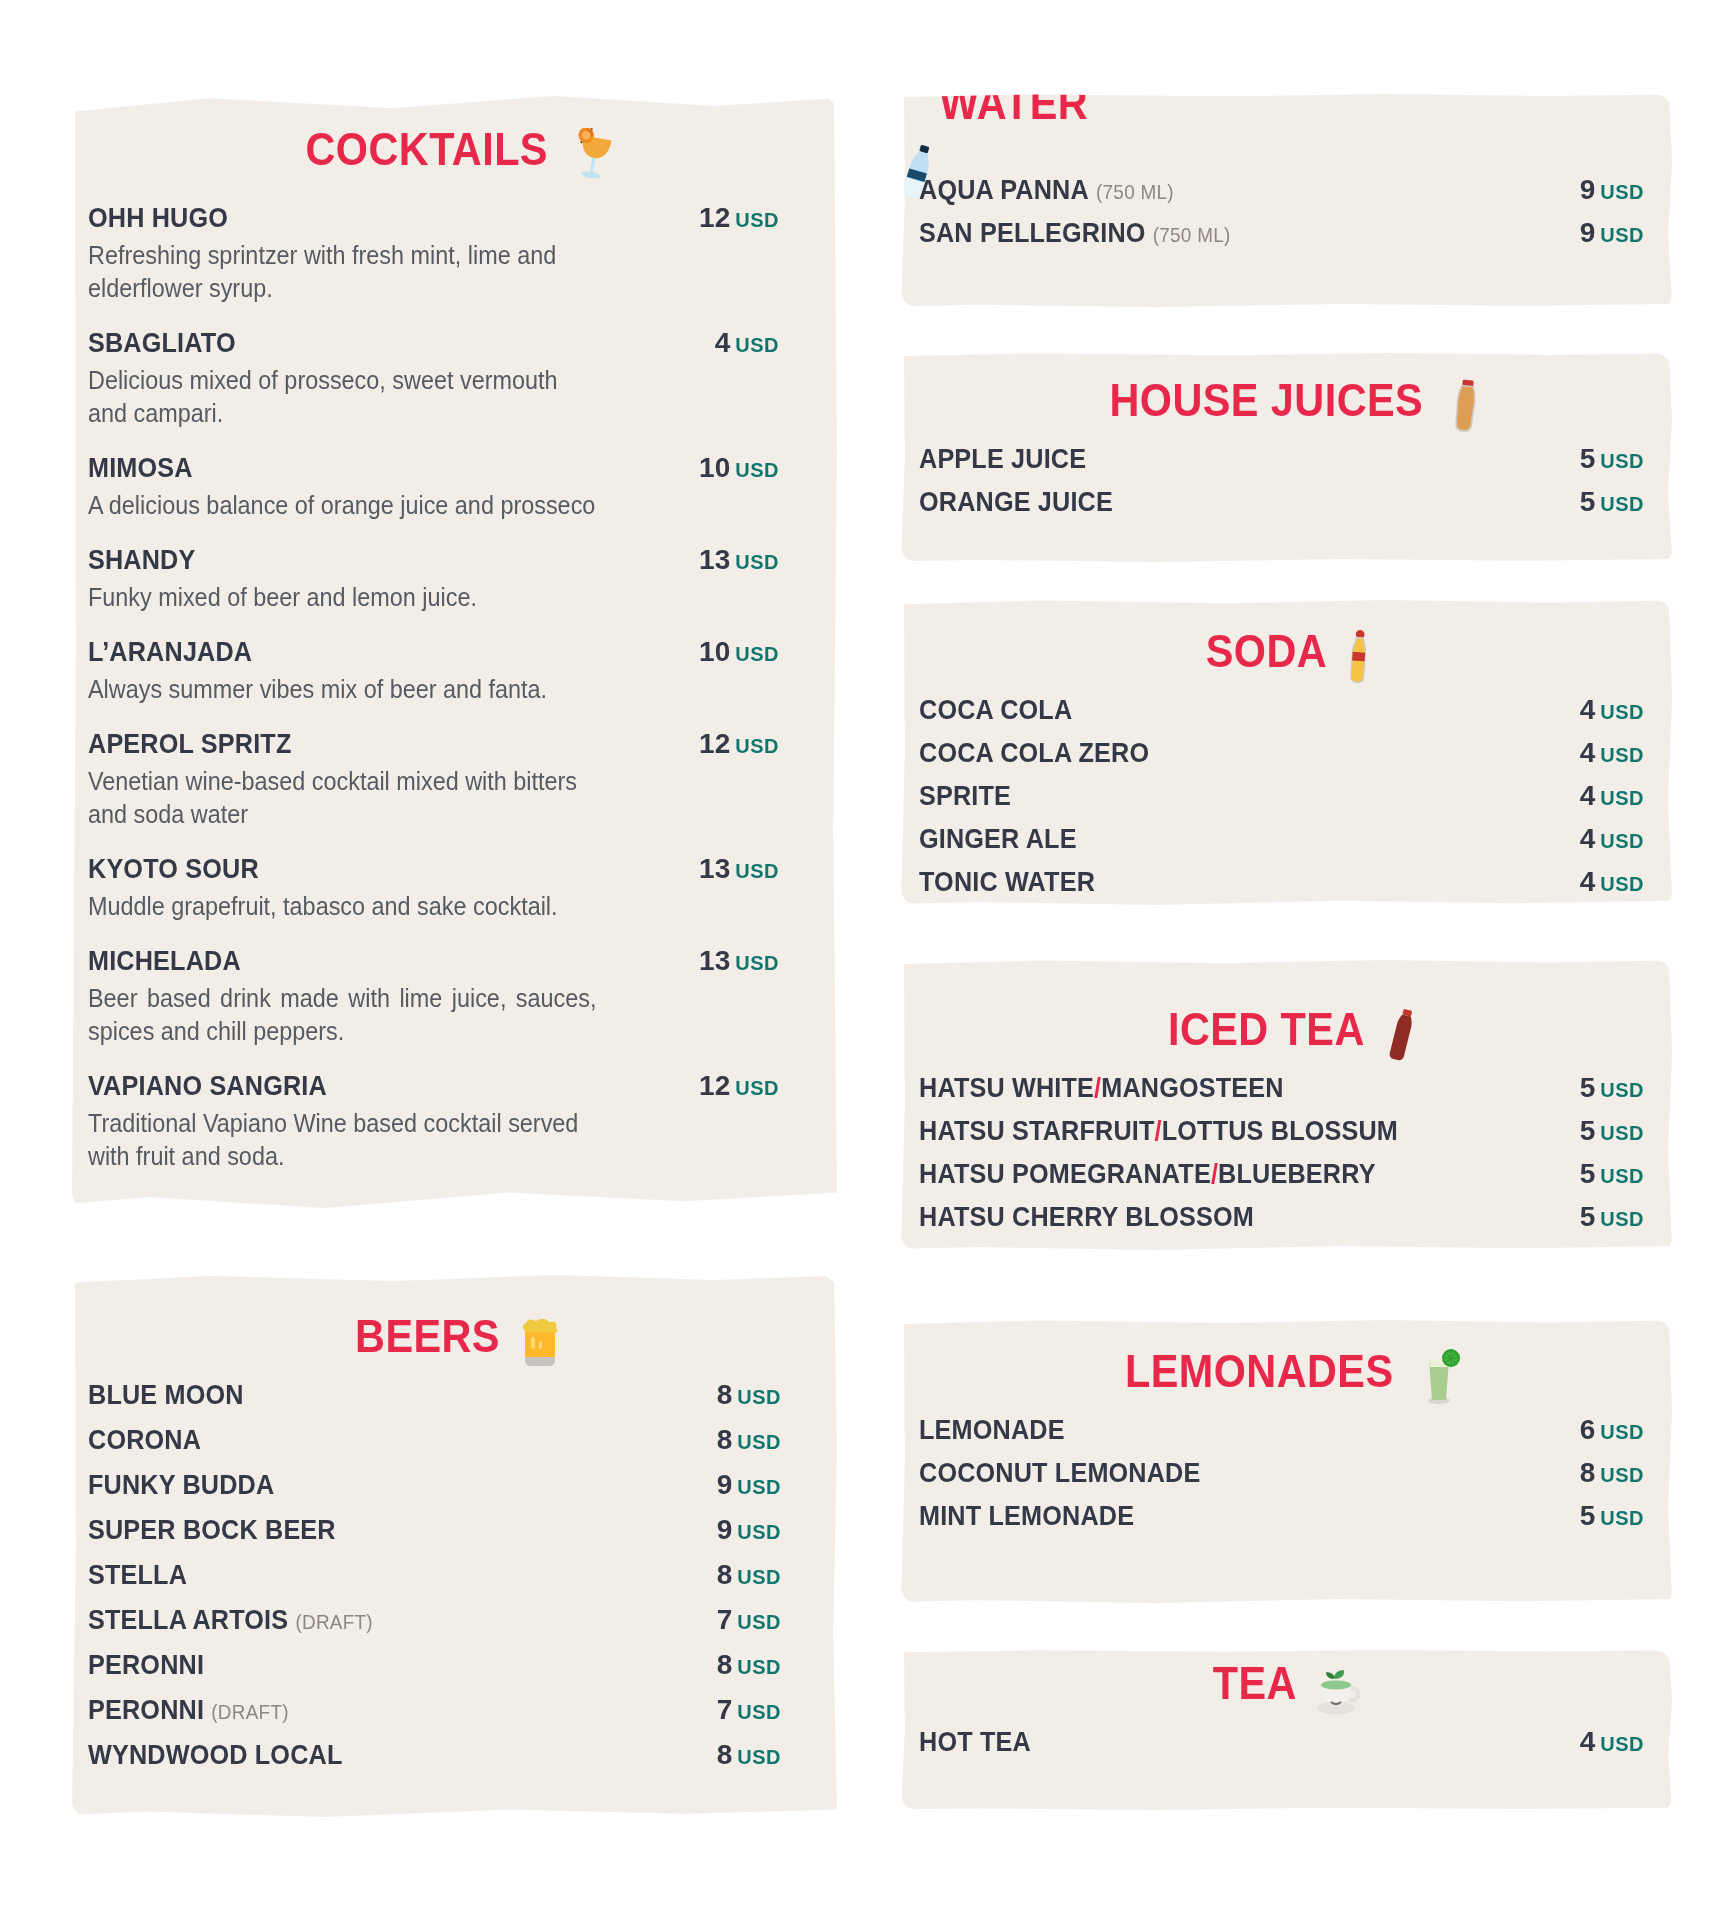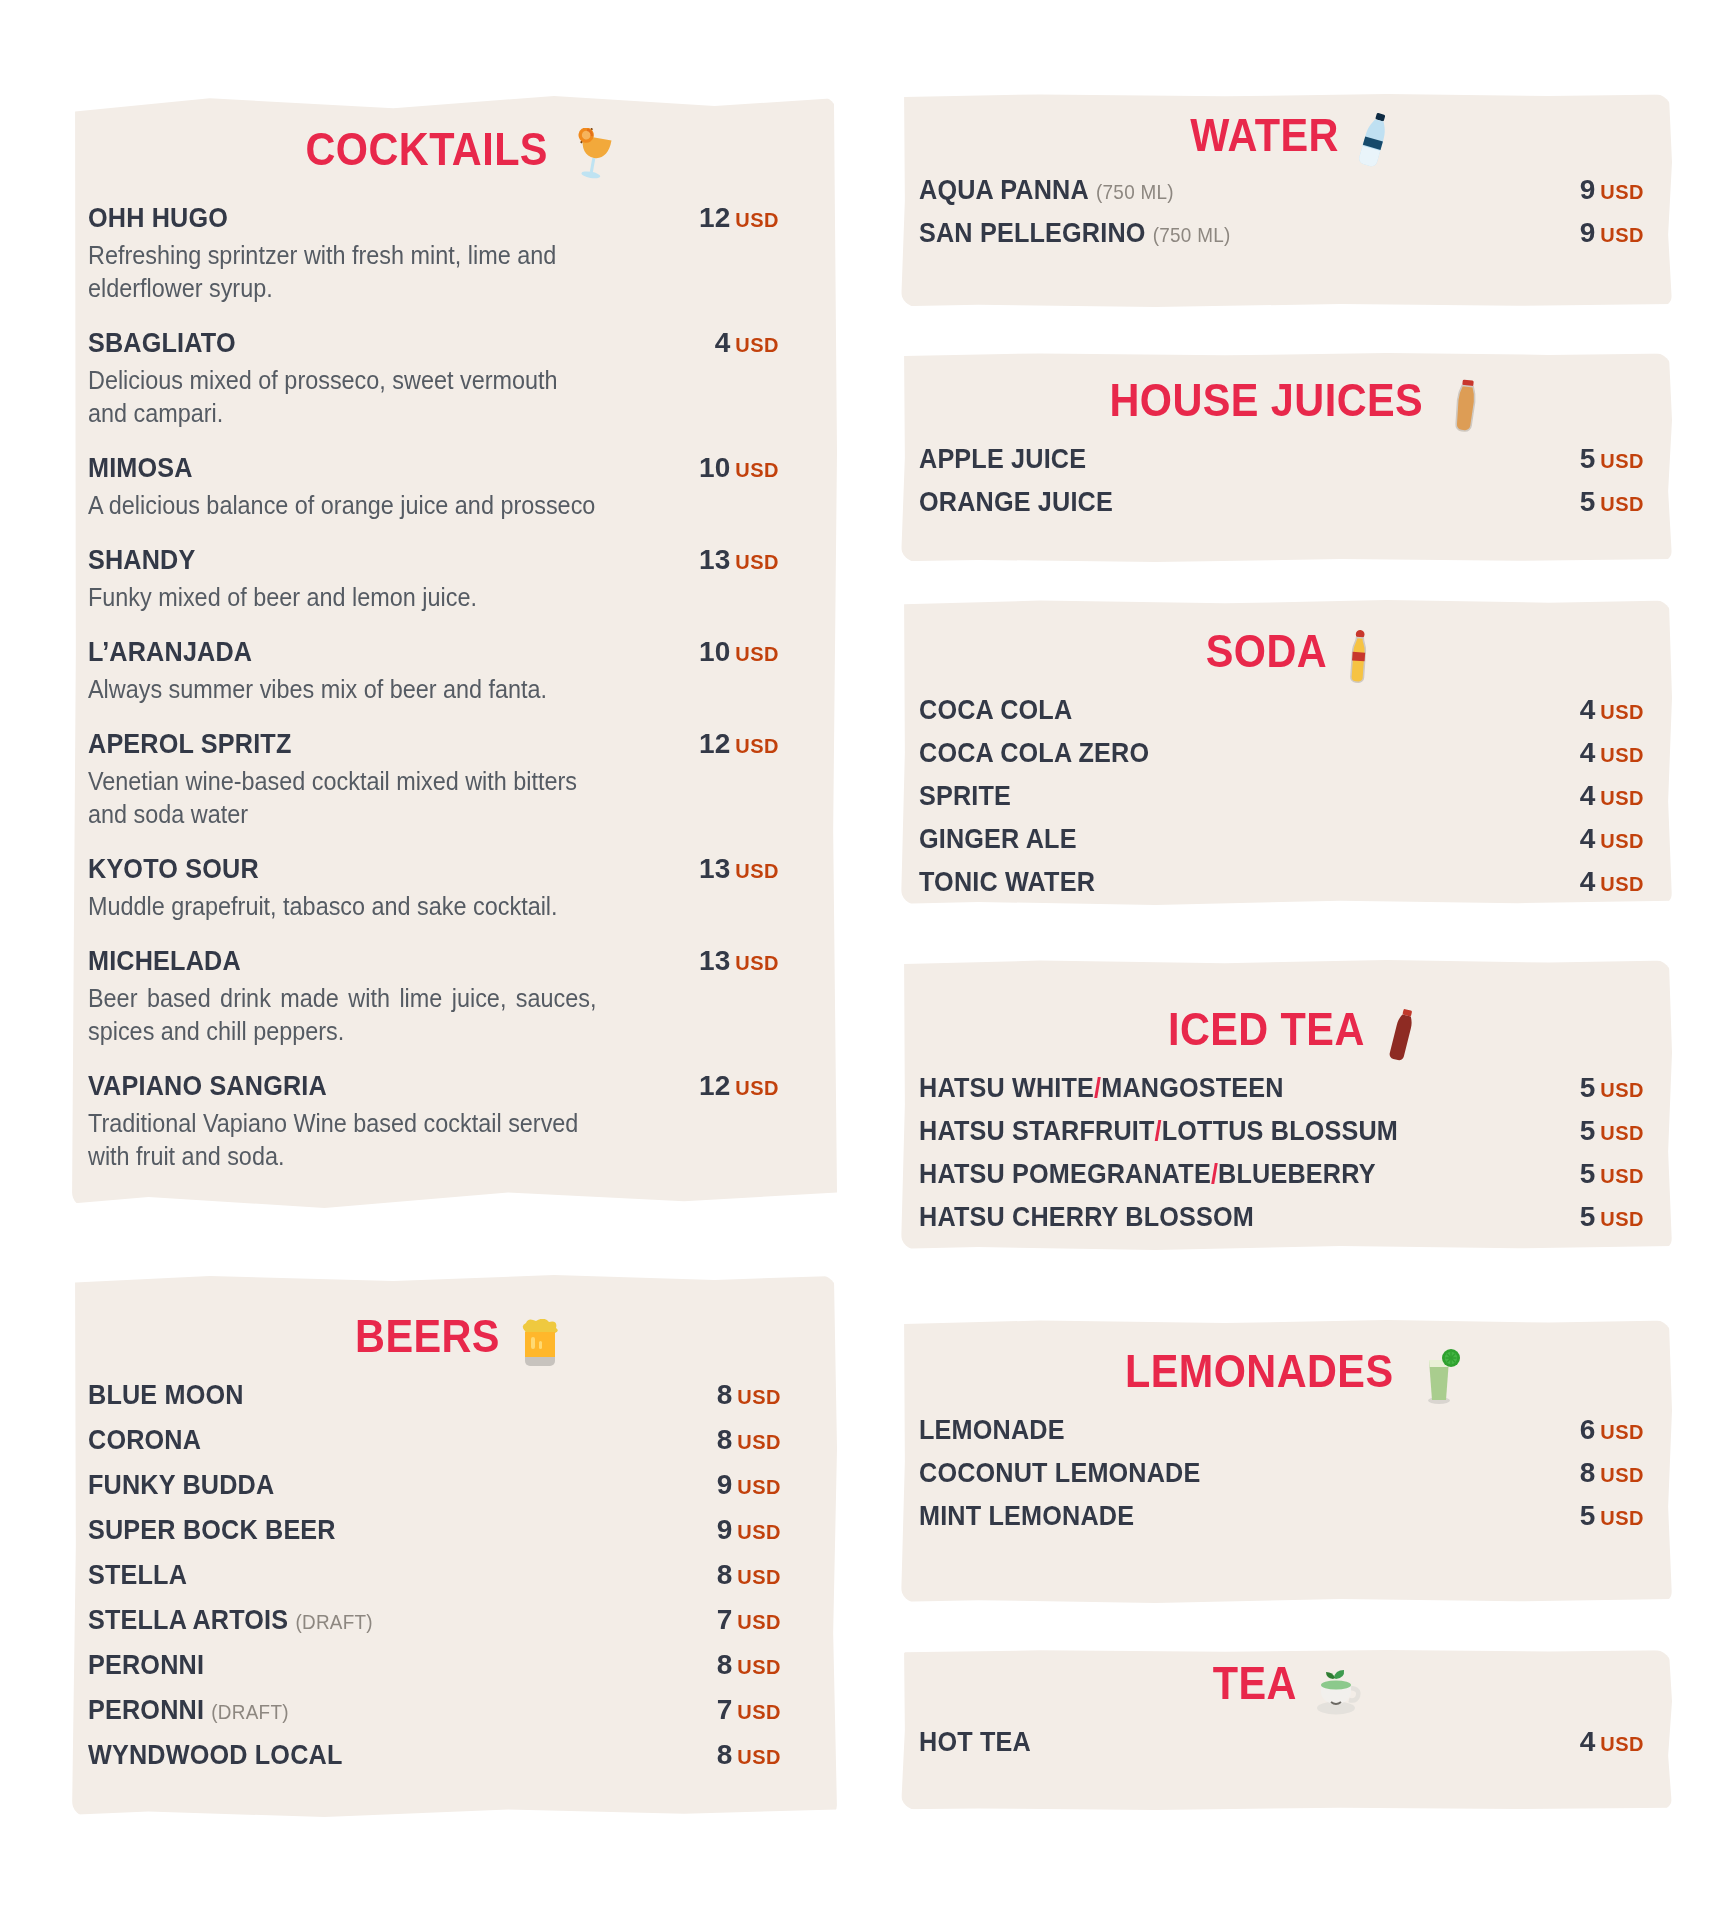--- a/index.html
+++ b/index.html
@@ -15,21 +15,21 @@
   .c-water    {left:901px; top:94px;   width:771px; height:213px;}
   .c-juices   {left:901px; top:353px;  width:771px; height:209px;}
   .c-soda     {left:901px; top:600px;  width:771px; height:305px;}
   .c-icedtea  {left:901px; top:960px;  width:771px; height:290px;}
   .c-lemonades{left:901px; top:1320px; width:771px; height:283px;}
   .c-tea      {left:901px; top:1650px; width:771px; height:160px;}
 
   .hdr{display:flex;justify-content:center;gap:10px;height:58px;}
   .c-cocktails .hdr{margin-top:26px;}
   .c-beers .hdr{margin-top:34px;}
-  .c-water .hdr{margin-top:14px;}
+  .c-water .hdr{margin-top:14px;flex-direction:column;}
   .c-juices .hdr{margin-top:20px;}
   .c-soda .hdr{margin-top:24px;}
   .c-icedtea .hdr{margin-top:42px;}
   .c-lemonades .hdr{margin-top:24px;}
   .c-tea .hdr{margin-top:6px;}
   .ttl{margin:0;font-size:46px;font-weight:700;color:#E8284B;letter-spacing:.5px;
        transform:scaleX(.9);transform-origin:50% 50%;white-space:nowrap;}
   .ic{display:inline-flex;align-items:flex-end;transform:translateY(4px);}
 
   .items{display:block;}
@@ -41,21 +41,21 @@
   .row{margin:0 0 11px 0;}
   .c-cocktails .row{margin-bottom:22px;}
   .c-beers .row{margin-bottom:13px;}
   .line{display:flex;justify-content:space-between;align-items:baseline;}
   .nmw{display:inline-block;transform:scaleX(.9);transform-origin:0 70%;white-space:nowrap;}
   .nm{font-size:28px;line-height:31px;font-weight:700;color:#333947;letter-spacing:.2px;}
   .note{font-size:21px;font-weight:400;color:#8D8780;margin-left:8px;letter-spacing:.3px;}
   .slash{color:#E8284B;font-weight:700;}
   .price{white-space:nowrap;}
   .pnum{font-size:28px;font-weight:700;color:#333947;}
-  .pcur{font-size:20px;font-weight:700;color:#c2410c;margin-left:5px;letter-spacing:.5px;}
+  .pcur{font-size:20px;font-weight:700;color:#0f766e;margin-left:5px;letter-spacing:.5px;}
   .desc{margin:5px 0 0 0;font-size:26px;line-height:33px;font-weight:400;color:#555B63;
         width:565px;transform:scaleX(.9);transform-origin:0 0;}
   .desc.just{text-align:justify;}
 </style>
 </head>
 <body>
 
 <div class="page">
 
   <section class="card c-cocktails">

